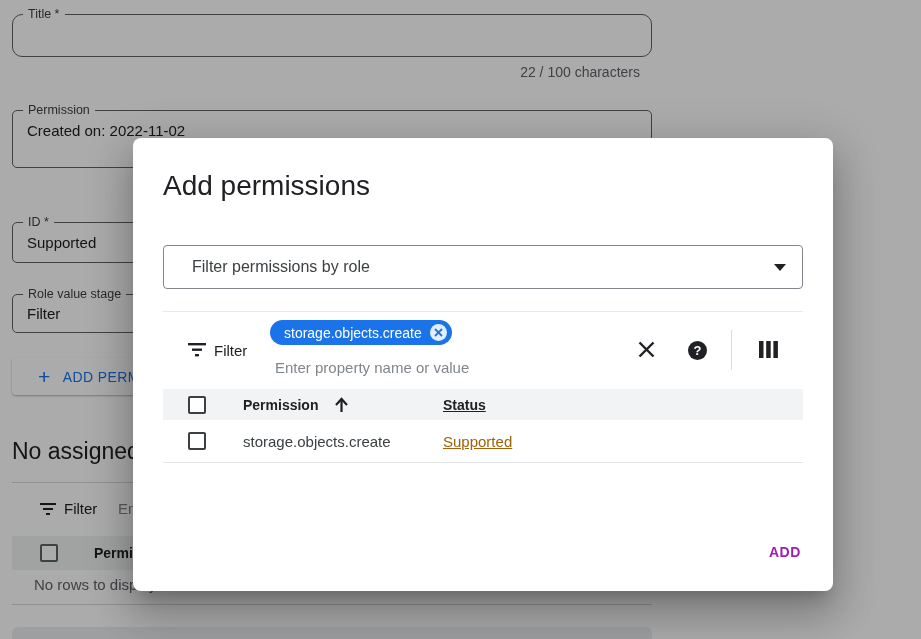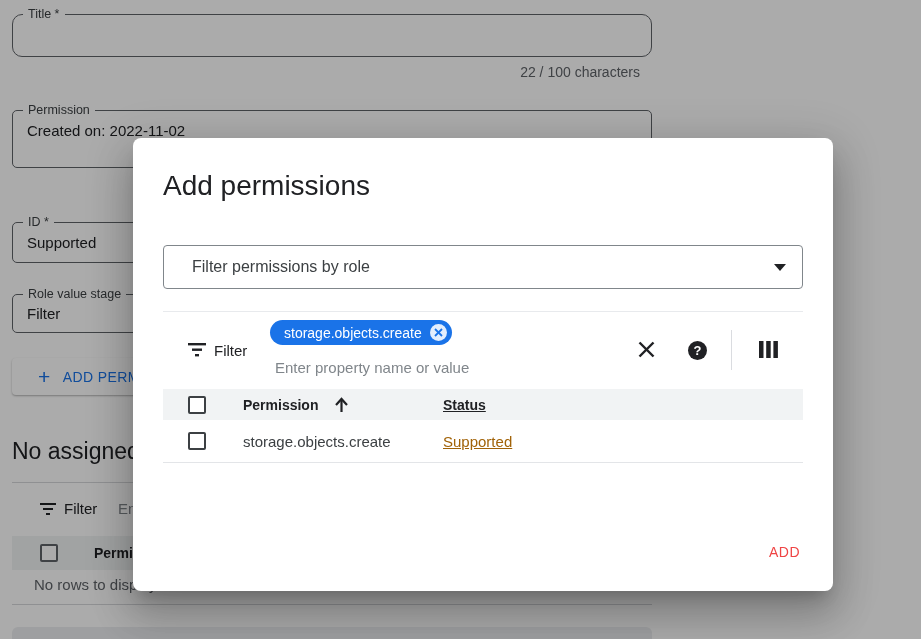--- a/index.html
+++ b/index.html
@@ -96,21 +96,21 @@
             border-bottom:1px solid #e3e5e8; display:flex; align-items:center;
             font-size:15px; color:#3c4043; }
   .m-trow .cell-perm { margin-left:37px; }
   .m-trow .col-status { color:#a16207; }
   .m-cancel { position:absolute; left:515px; top:397px; width:94px; height:36px;
               background:#fff; border:none; border-radius:5px; cursor:pointer;
               box-shadow:0 1px 2px rgba(0,0,0,.35), 0 1px 3px 1px rgba(0,0,0,.15);
               font-size:14px; font-weight:500; letter-spacing:.5px; color:#202124;
               font-family:"Liberation Sans", sans-serif; }
   .m-add { position:absolute; left:630px; top:405px; background:none; border:none;
-           font-size:14px; font-weight:400; letter-spacing:.5px; color:#ef4444;
+           font-size:14px; font-weight:700; letter-spacing:.5px; color:#a21caf;
            cursor:default; font-family:"Liberation Sans", sans-serif; }
   svg { display:block; }
 </style>
 </head>
 <body>
 
 <div class="page">
 
   <div class="ofield field-title">
     <span class="olabel">Title *</span>

